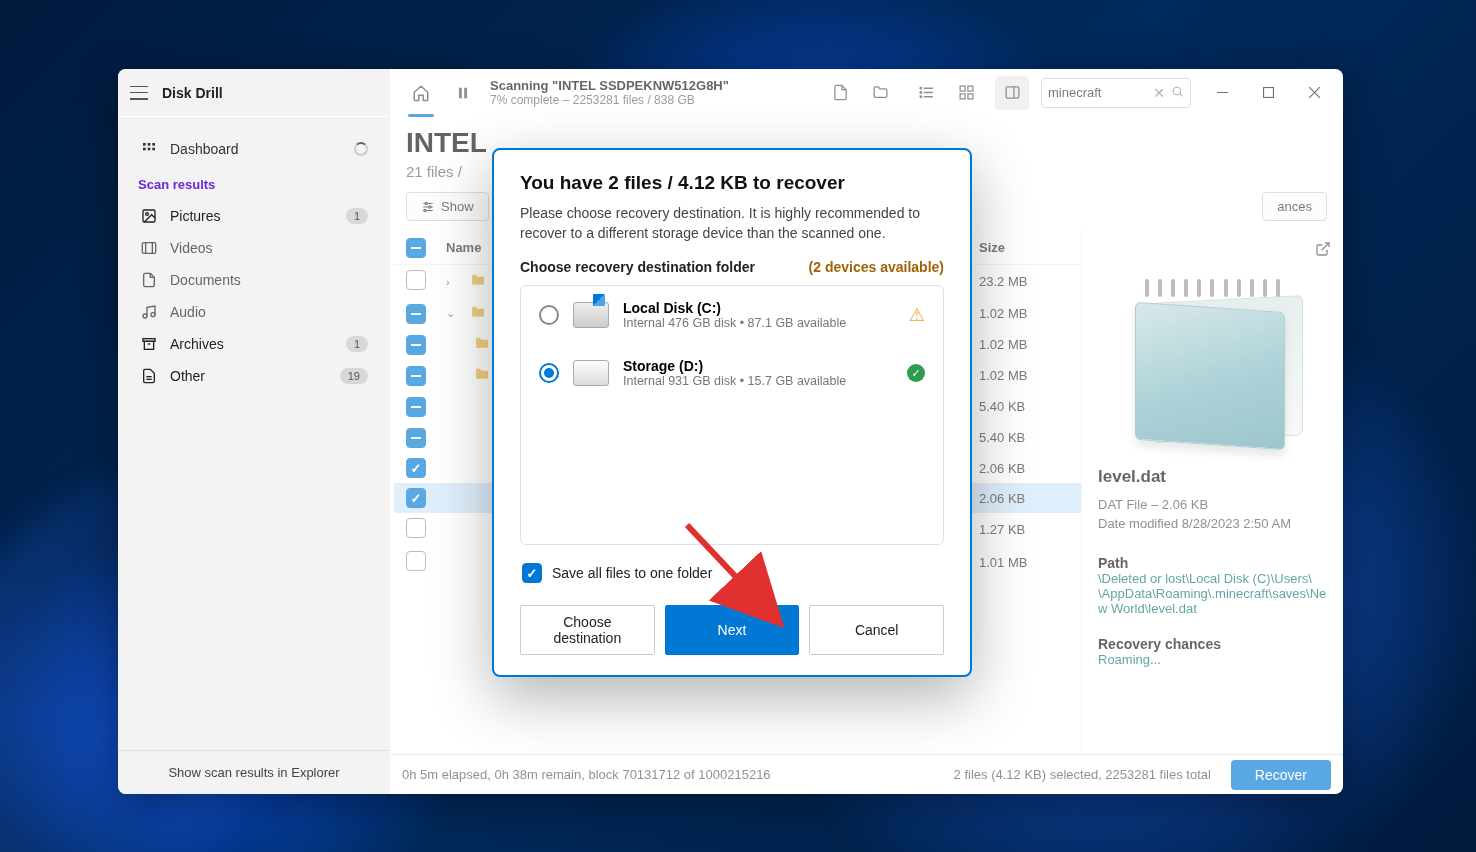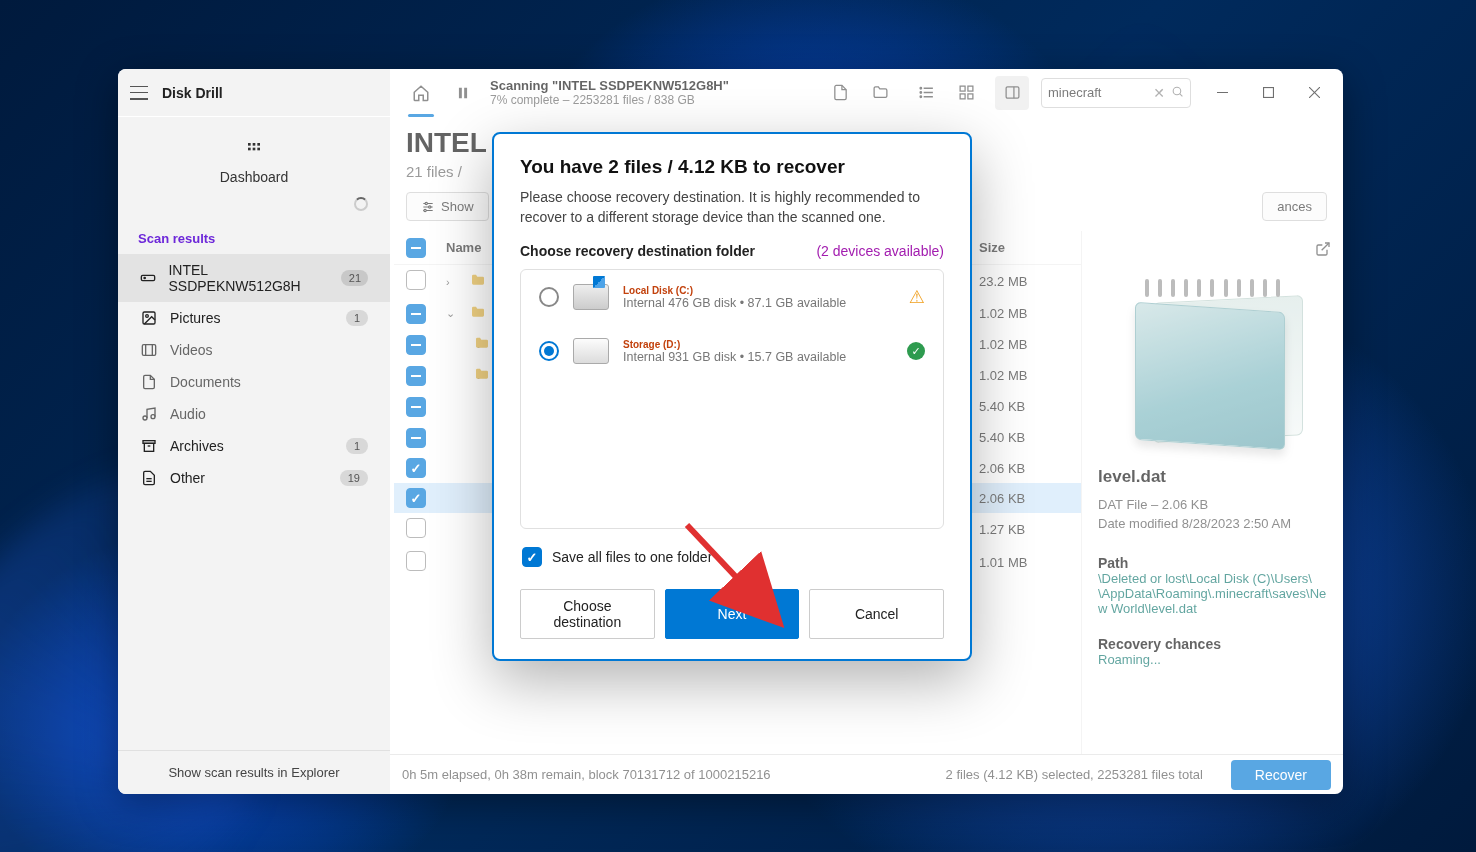--- a/index.html
+++ b/index.html
@@ -32,21 +32,21 @@
 .tb-icon.sel { background: #eaeaea; }
 .search-box { width: 150px; height: 30px; border: 1px solid #ccc; border-radius: 4px; display: flex; align-items: center; padding: 0 6px; gap: 6px; font-size: 13px; color: #333; }
 .search-box .clear { color: #888; font-size: 14px; cursor: pointer; }
 .search-box .mag { color: #888; }
 .win-controls { display: flex; margin-left: 8px; }
 .win-btn { width: 46px; height: 48px; display: flex; align-items: center; justify-content: center; color: #222; cursor: pointer; font-size: 12px; }
 
 
 .body-row { flex: 1; display: flex; min-height: 0; }
 .sidebar { width: 272px; background: #f3f3f3; display: flex; flex-direction: column; padding-top: 16px; }
-.sb-link { display: flex; align-items: center; gap: 12px; padding: 8px 22px; font-size: 14px; color: #333; cursor: pointer; position: relative; flex-direction: column; }
+.sb-link { display: flex; align-items: center; gap: 12px; padding: 8px 22px; font-size: 14px; color: #333; cursor: pointer; position: relative; }
 .sb-header { font-size: 13px; font-weight: 600; color: #6d28d9; padding: 12px 20px 8px; }
 .sb-item { display: flex; align-items: center; gap: 12px; padding: 8px 22px; font-size: 14px; color: #666; cursor: pointer; }
 .sb-item.active { background: #e3e3e3; color: #222; }
 .sb-item .badge { margin-left: auto; background: #d8d8d8; color: #555; border-radius: 10px; font-size: 11px; padding: 2px 8px; min-width: 18px; text-align: center; }
 .sb-item.active .badge { background: #c8c8c8; }
 .sb-item.dark { color: #222; }
 .sb-icon { width: 18px; display: flex; justify-content: center; color: inherit; }
 .spinner { width: 14px; height: 14px; border: 2px solid #ccc; border-top-color: #666; border-radius: 50%; animation: sp 1s linear infinite; margin-left: auto; }
 @keyframes sp { to { transform: rotate(360deg); } }
 .sb-footer { margin-top: auto; padding: 14px; text-align: center; font-size: 13px; color: #444; border-top: 1px solid #e0e0e0; cursor: pointer; }
@@ -87,41 +87,41 @@
 .pad-spiral { position: absolute; top: 6px; left: 18px; right: 18px; height: 22px; display: flex; justify-content: space-around; }
 .pad-spiral span { width: 4px; height: 18px; background: #999; border-radius: 3px; }
 .pad-back { position: absolute; left: 30px; top: 26px; width: 150px; height: 140px; background: linear-gradient(#d9e7e4, #f2f7f6); border: 1px solid #bcd2cc; transform: skewY(-3deg); border-radius: 6px; }
 .pad-front { position: absolute; left: 12px; top: 34px; width: 150px; height: 138px; background: linear-gradient(160deg, #c4ddde, #7cb8c0 60%, #69a8b1); border: 1px solid #83b5ba; transform: skewY(4deg); border-radius: 6px; box-shadow: 0 6px 10px rgba(0,0,0,0.15); }
 .pv-name { font-size: 17px; font-weight: 600; color: #111; margin-bottom: 10px; }
 .pv-sub { font-size: 13px; color: #555; margin-bottom: 4px; }
 .pv-section { font-size: 14px; font-weight: 600; color: #111; margin-top: 20px; }
 .pv-text { font-size: 13px; color: #0f766e; word-break: break-word; }
 
 
-.status-bar { height: 40px; border-top: 1px solid #e0e0e0; display: flex; align-items: center; padding: 0 12px; font-size: 13px; color: #555; gap: 28px; }
+.status-bar { height: 40px; border-top: 1px solid #e0e0e0; display: flex; align-items: center; padding: 0 12px; font-size: 13px; color: #555; gap: 20px; }
 .status-bar .flex { flex: 1; }
 .recover-btn { background: #0078d4; color: #fff; border: none; padding: 7px 24px; border-radius: 4px; font-size: 14px; cursor: pointer; }
 
 
-.modal { position: absolute; left: 492px; top: 132px; width: 480px; background: #fff; border: 2px solid #0078d4; border-radius: 8px; padding: 22px 26px 20px; box-shadow: 0 20px 60px rgba(0,0,0,0.3); z-index: 10; }
+.modal { position: absolute; left: 492px; top: 148px; width: 480px; background: #fff; border: 2px solid #0078d4; border-radius: 8px; padding: 22px 26px 20px; box-shadow: 0 20px 60px rgba(0,0,0,0.3); z-index: 10; }
 .modal h2 { font-size: 19px; font-weight: 600; color: #111; margin-bottom: 10px; }
 .modal .desc { font-size: 14px; color: #444; margin-bottom: 16px; line-height: 1.4; }
 .modal .label-row { display: flex; justify-content: space-between; font-size: 14px; color: #222; font-weight: 600; margin-bottom: 10px; }
-.modal .label-row .avail { font-weight: 400; color: #a21caf; }
+.modal .label-row .avail { font-weight: 700; color: #a16207; }
 .dest-list { border: 1px solid #e0e0e0; border-radius: 6px; margin-bottom: 18px; min-height: 260px; }
 .dest-item { display: flex; align-items: center; gap: 14px; padding: 14px 18px; cursor: pointer; }
 .radio-o { width: 20px; height: 20px; border: 2px solid #888; border-radius: 50%; display: flex; align-items: center; justify-content: center; }
 .radio-o.sel { border-color: #0078d4; }
 .radio-o.sel::after { content: ""; width: 10px; height: 10px; background: #0078d4; border-radius: 50%; }
 .drive-icon { width: 36px; height: 26px; position: relative; }
 .drive-c { background: linear-gradient(#eee, #ccc); border: 1px solid #aaa; border-radius: 3px; }
 .drive-c::after { content: ""; position: absolute; right: 3px; top: -9px; width: 12px; height: 12px; background: linear-gradient(135deg, #0078d4 50%, #4da3e8 50%); border-radius: 1px; }
 .drive-d { background: linear-gradient(#fcfcfc, #dcdcdc); border: 1px solid #aaa; border-radius: 3px; }
 .dest-info { flex: 1; }
-.dest-info .n { font-size: 10px; font-weight: 600; color: #c2410c; }
+.dest-info .n { font-size: 14px; font-weight: 600; color: #000000; }
 .dest-info .d { font-size: 12.5px; color: #777; }
 .warn-ico { color: #f0a020; font-size: 18px; }
 .ok-ico { width: 18px; height: 18px; background: #2e9b4f; border-radius: 50%; color: #fff; font-size: 11px; display: flex; align-items: center; justify-content: center; }
 .save-one { display: flex; align-items: center; gap: 10px; font-size: 14px; color: #222; margin-bottom: 22px; padding-left: 2px; }
 .modal-btns { display: flex; gap: 10px; }
 .mb { flex: 1; padding: 8px 10px; border: 1px solid #ccc; background: #fff; border-radius: 2px; font-size: 14px; cursor: pointer; color: #222; }
 .mb.primary { background: #0078d4; color: #fff; border-color: #0078d4; }
 
 
 .arrow { position: absolute; left: 672px; top: 510px; width: 130px; height: 130px; z-index: 20; pointer-events: none; }
@@ -244,30 +244,20 @@
               <rect x="3" y="10" width="4" height="4"></rect>
               <rect x="10" y="10" width="4" height="4"></rect>
               <rect x="17" y="10" width="4" height="4"></rect>
             </svg>
           </span>
         <span>Dashboard</span>
         <span class="spinner"></span>
       </div>
       <div class="sb-header">Scan results</div>
       <div id="sb-items">
-          <div class="sb-item active dark">
-            <span class="sb-icon">
-              <svg width="16" height="16" viewBox="0 0 24 24" fill="none" stroke="currentColor" stroke-width="2">
-                <rect x="2" y="8" width="20" height="8" rx="2"></rect>
-                <circle cx="7" cy="12" r="1" fill="currentColor"></circle>
-              </svg>
-            </span>
-            <span>INTEL SSDPEKNW512G8H</span>
-            <span class="badge">21</span>
-          </div>
           <div class="sb-item dark">
             <span class="sb-icon">
               <svg width="16" height="16" viewBox="0 0 24 24" fill="none" stroke="currentColor" stroke-width="2">
                 <rect x="3" y="3" width="18" height="18" rx="2"></rect>
                 <circle cx="9" cy="9" r="2"></circle>
                 <path d="M21 15l-5-5L5 21"></path>
               </svg>
             </span>
             <span>Pictures</span>
             <span class="badge">1</span>

